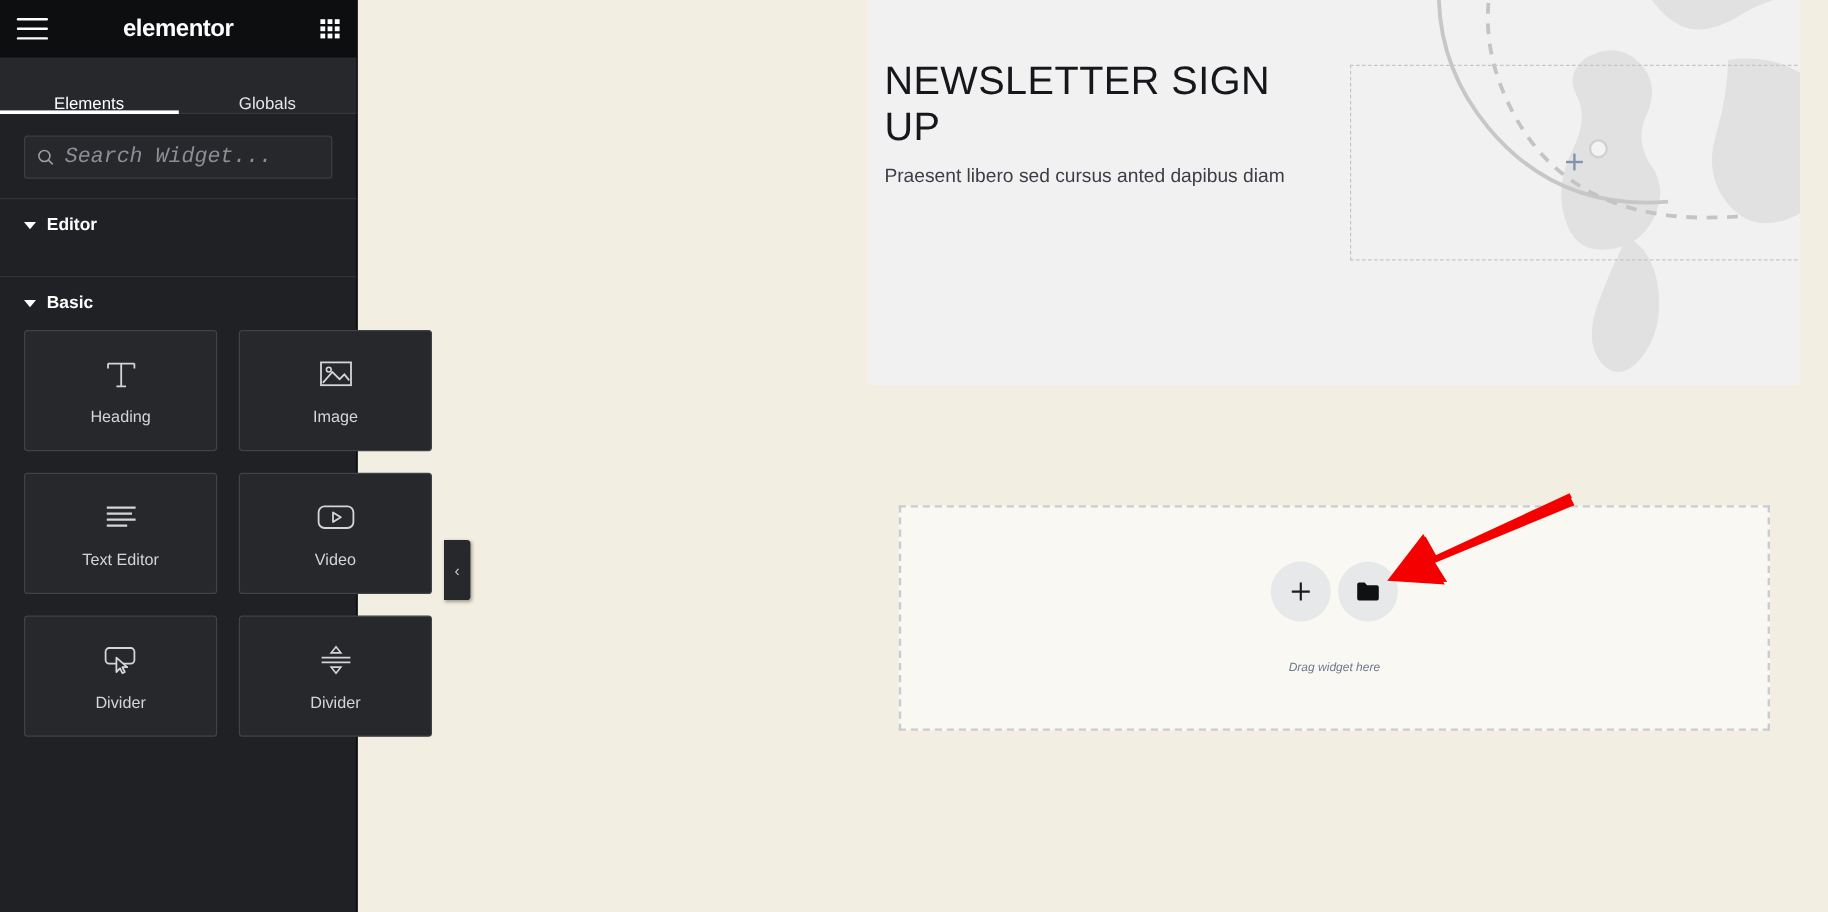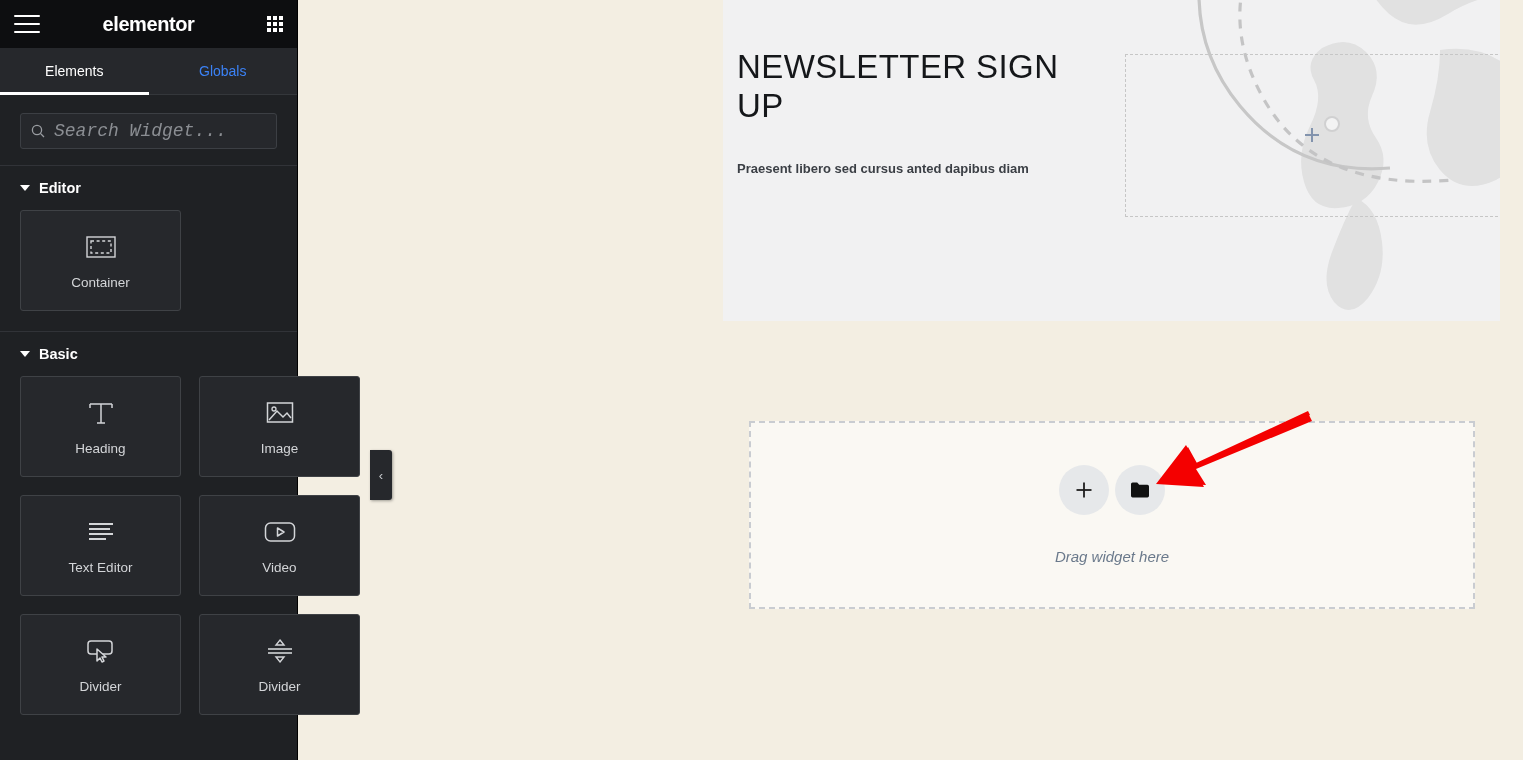--- a/index.html
+++ b/index.html
@@ -29,23 +29,23 @@
   .hamburger span { display: block; height: 2px; background: #fff; border-radius: 1px; }
   .brand {
     color: #fff; font-size: 20px; font-weight: bold; letter-spacing: -0.4px;
     position: absolute; left: 50%; transform: translateX(-50%);
   }
   .grid-icon { display: grid; grid-template-columns: repeat(3, 4px);
     grid-template-rows: repeat(3, 4px); gap: 2px; cursor: pointer; }
   .grid-icon i { display: block; width: 4px; height: 4px; background: #fff; }
 
   #tabs { height: 47px; display: flex; background: #26282c;
-    border-bottom: 1px solid #34373b; }
+    border-bottom: 1px solid #34373b; align-items: flex-end; }
   .tab { flex: 1; display: flex; align-items: center; justify-content: center;
-    font-size: 14px; color: #3b82f6; cursor: pointer; position: relative; }
+    font-size: 14px; color: #e5e5e5; cursor: pointer; position: relative; }
   .tab.active { color: #fff; }
   .tab.active::after { content: ""; position: absolute; left: 0; right: 0; bottom: -1px;
     height: 3px; background: #fff; }
 
   #search-wrap { padding: 18px 20px 16px; }
   .search-box { position: relative; height: 36px; border: 1px solid #3c3f44;
     border-radius: 3px; background: #26282c; display: flex; align-items: center;
     padding: 0 10px; }
   .search-box svg { flex: none; margin-right: 9px; }
   .search-box input { flex: 1; background: transparent; border: none; outline: none;
@@ -80,39 +80,39 @@
 
   
   #canvas { position: absolute; left: 370px; top: 0; width: 1153px; height: 760px;
     background: #f3eee2; }
 
   #hero { position: absolute; left: 353px; top: 0; width: 777px; height: 321px;
     background: #f1f1f2; overflow: hidden; }
   #hero-text { position: absolute; left: 14px; top: 48px; width: 350px; }
   #hero-title { font-size: 33px; line-height: 1.17; letter-spacing: 0.4px;
     font-weight: 300; color: #15171a; }
-  #hero-sub { margin-top: 32px; font-size: 13px; line-height: 1.9;
-    color: #3b3f45; font-weight: 700; }
+  #hero-sub { margin-top: 8px; font-size: 16px; line-height: 1.9;
+    color: #3b3f45; font-weight: 400; }
   #hero-placeholder { position: absolute; left: 402px; top: 54px;
     width: 378px; height: 163px; border: 1px dashed #c6c6c6; }
   #globe { position: absolute; right: -40px; top: -70px; width: 430px; height: 430px;
     opacity: .75; }
   .globe-plus { position: absolute; left: 582px; top: 128px; width: 14px; height: 14px; }
   .globe-plus::before, .globe-plus::after { content: ""; position: absolute;
     background: #8293ad; }
   .globe-plus::before { left: 6px; top: 0; width: 2px; height: 14px; }
   .globe-plus::after { left: 0; top: 6px; width: 14px; height: 2px; }
 
   #dropzone { position: absolute; left: 379px; top: 421px; width: 726px; height: 188px;
     background: #faf8f3; border: 2px dashed #c9ccd1;
     display: flex; flex-direction: column; align-items: center; justify-content: center; }
   .dz-buttons { display: flex; gap: 6px; }
   .dz-btn { width: 50px; height: 50px; border-radius: 50%; background: #e6e8ea;
     display: flex; align-items: center; justify-content: center; cursor: pointer; }
-  .dz-hint { margin-top: 33px; font-size: 15px; font-style: italic; color: #6a798b; }
+  .dz-hint { margin-top: 33px; font-size: 10px; font-style: italic; color: #6a798b; }
 
   #arrow { position: absolute; left: 1130px; top: 405px; width: 210px; height: 100px;
     pointer-events: none; z-index: 9; }
 </style>
 </head>
 <body>
 <div id="app">
 
   <div id="panel">
 
@@ -148,31 +148,20 @@
           <line x1="9.4" y1="9.4" x2="13" y2="13" stroke="#9a9da2" stroke-width="1.3"></line>
         </svg>
         <input type="text" placeholder="Search Widget..." style="">
       </div>
     </div>
 
     <div class="section">
       <div class="section-head">
         <span class="caret"></span>
         <span class="section-title">Editor</span>
-      </div>
-      <div class="widget-grid">
-        <div class="widget-card">
-          <span class="wicon">
-            <svg width="30" height="22" viewBox="0 0 30 22">
-              <rect x="1" y="1" width="28" height="20" fill="none" stroke="#d3d5d8" stroke-width="1.4"></rect>
-              <rect x="5" y="5" width="20" height="12" fill="none" stroke="#d3d5d8" stroke-width="1.4" stroke-dasharray="3,2.6"></rect>
-            </svg>
-          </span>
-          <span class="wlabel">Container</span>
-        </div>
       </div>
     </div>
 
     <div class="section">
       <div class="section-head">
         <span class="caret"></span>
         <span class="section-title">Basic</span>
       </div>
       <div class="widget-grid">
 

